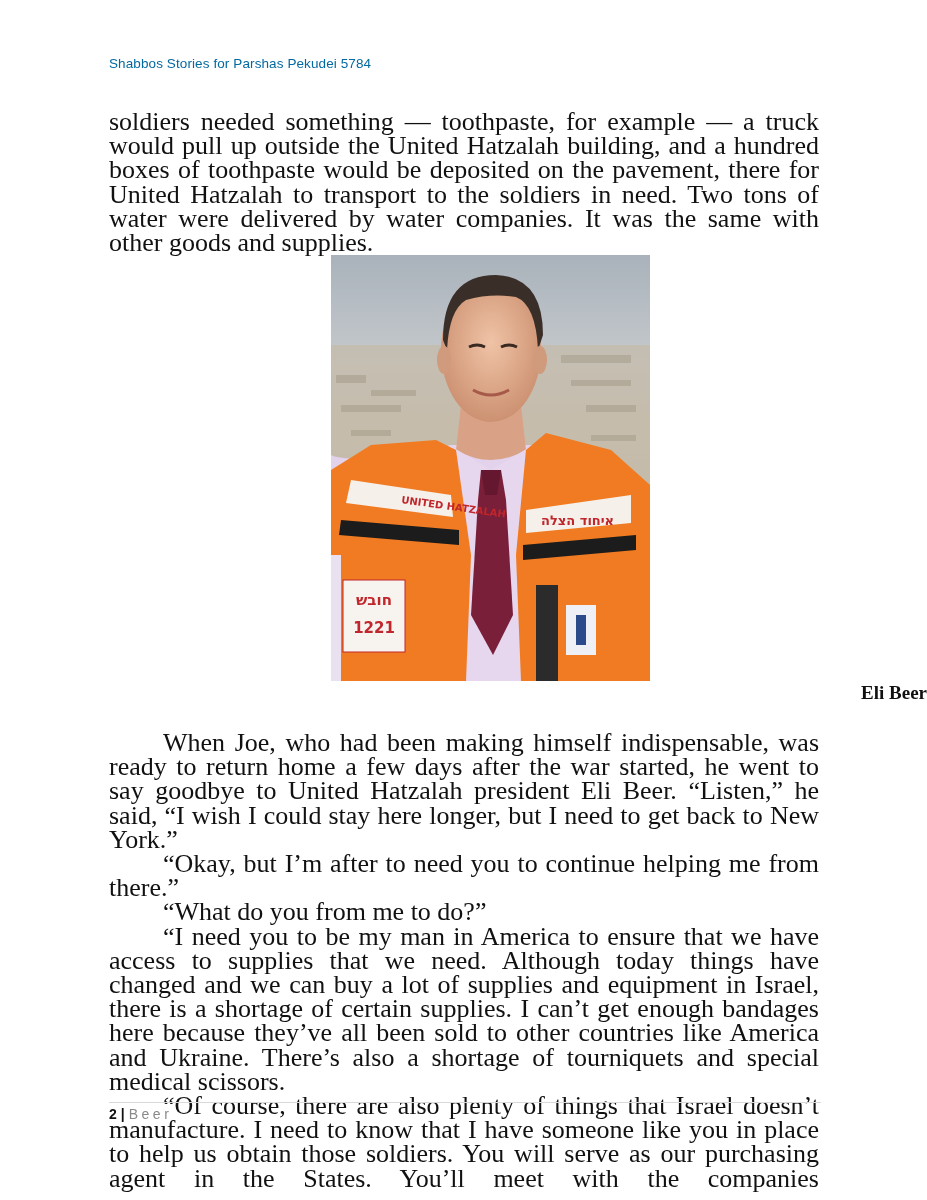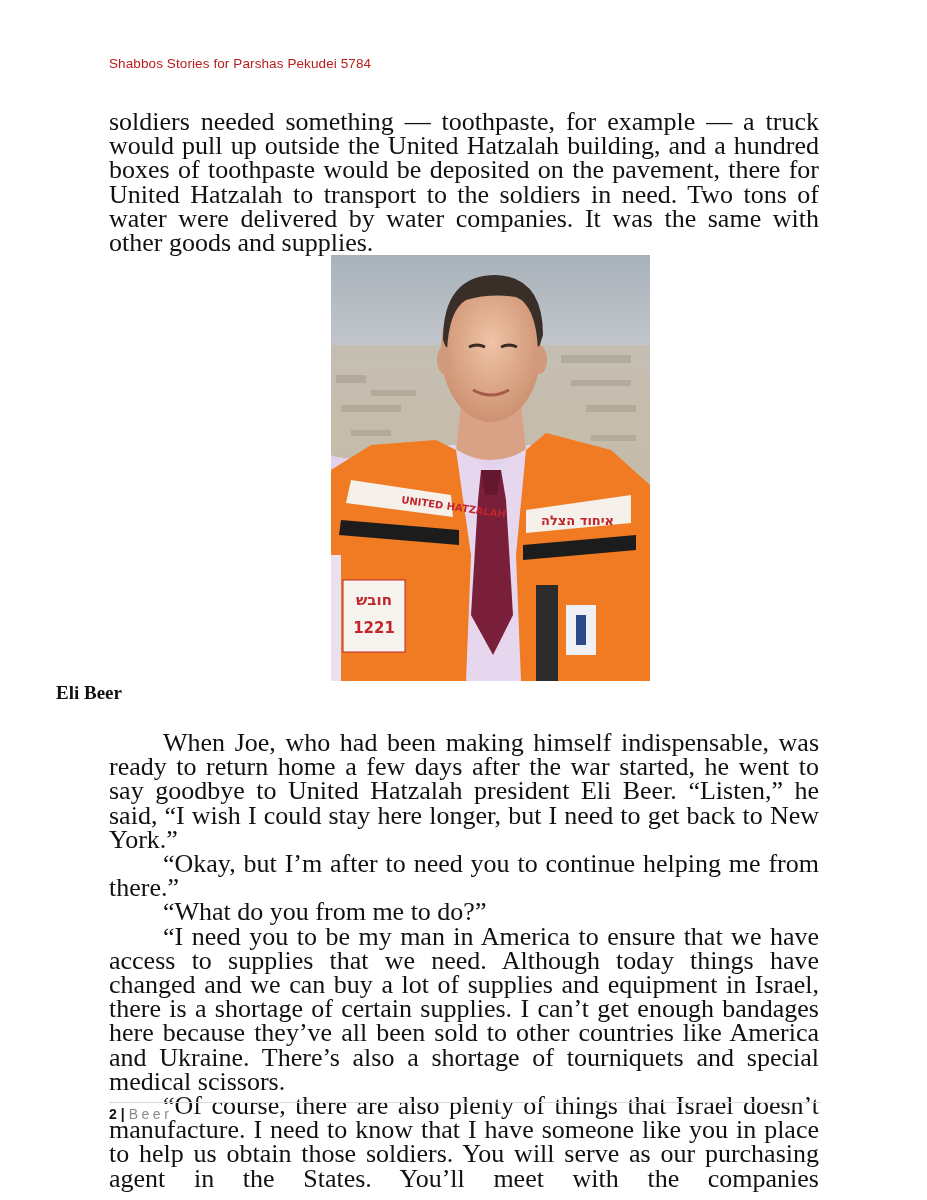--- a/index.html
+++ b/index.html
@@ -1,38 +1,38 @@
 <!DOCTYPE html>
 <html><head>
 <meta charset="utf-8">
 <style>
   html, body { margin: 0; padding: 0; background: #ffffff; }
   body { width: 927px; height: 1200px; position: relative; overflow: hidden; }
   .header {
     position: absolute; left: 109px; top: 56px;
     font-family: "Liberation Sans", "DejaVu Sans", sans-serif;
-    font-size: 13.5px; color: #b91c1c; letter-spacing: 0.1px;
+    font-size: 13.5px; color: #0369a1; letter-spacing: 0.1px;
   }
   .body-text {
     position: absolute; left: 109px; width: 710px;
     font-family: "Liberation Serif", "DejaVu Serif", serif;
     font-size: 26px; line-height: 24.2px; color: #111;
     text-align: justify; text-justify: inter-word;
   }
   .body-text p { margin: 0; }
   .body-text p.indent { text-indent: 54px; }
   .body-text p.last { text-align-last: justify; }
   #para-top { top: 110px; }
   #story { top: 731px; }
   .photo {
     position: absolute; left: 331px; top: 255px; width: 319px; height: 426px;
     overflow: hidden; background: #b9c0c4;
   }
   .caption {
-    position: absolute; left: 0; width: 927px; top: 682px; text-align: left;
+    position: absolute; left: 0; width: 927px; top: 682px; text-align: right;
     padding-left: 56px; box-sizing: border-box;
     font-family: "Liberation Serif", "DejaVu Serif", serif;
     font-weight: bold; font-size: 19px; color: #111;
   }
   .footer-rule {
     position: absolute; left: 109px; top: 1102px; width: 712px; height: 1px;
     background: #d9d9d9;
   }
   .footer {
     position: absolute; left: 109px; top: 1106px;

